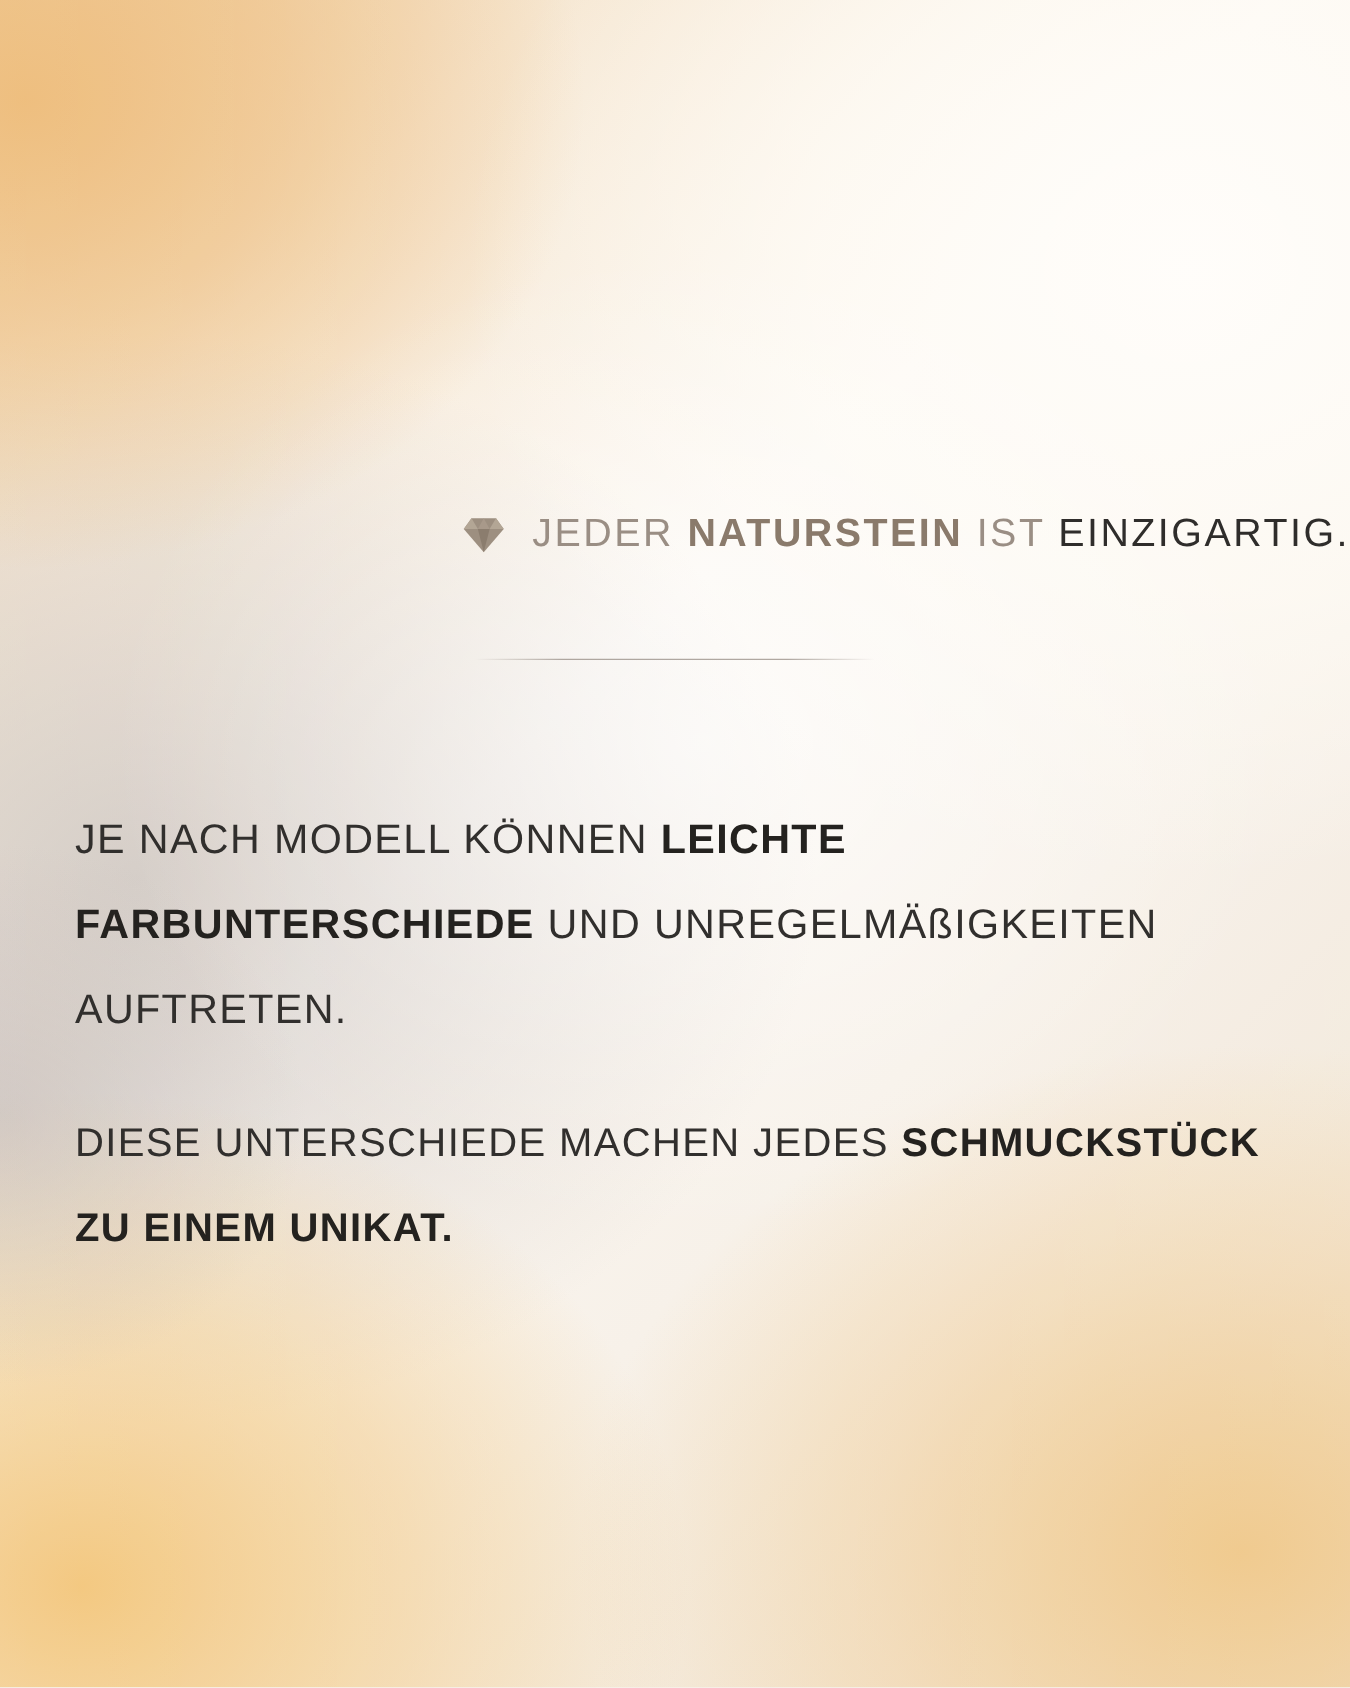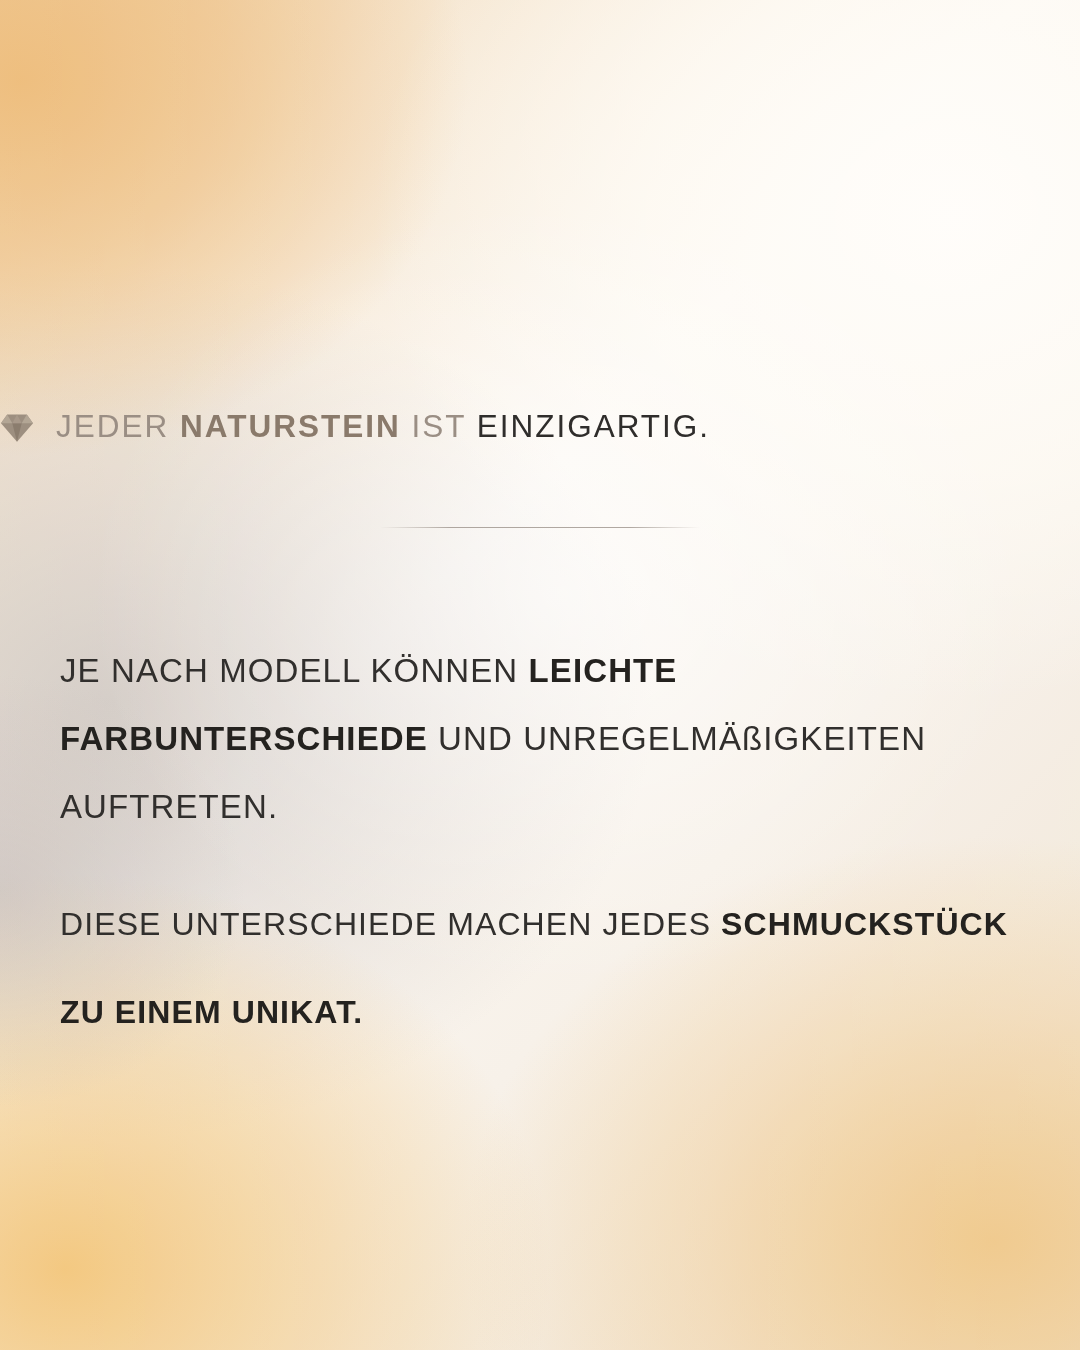--- a/index.html
+++ b/index.html
@@ -82,21 +82,21 @@
     align-items: center;
   }
 
   .headline-row {
     position: absolute;
     top: 408px;
     left: 0;
     right: 0;
     display: flex;
     align-items: center;
-    justify-content: flex-start;
+    justify-content: flex-end;
     gap: 22px;
   }
 
   .gem-icon {
     display: block;
     width: 34px;
     height: 30px;
     flex: 0 0 auto;
     margin-top: 2px;
   }
@@ -136,21 +136,21 @@
   .para-1 {
     top: 604px;
     font-size: 33px;
     letter-spacing: 1.1px;
     line-height: 68px;
   }
   .para-2 {
     top: 848px;
     font-size: 32px;
     letter-spacing: 1.1px;
-    line-height: 88px;
+    line-height: 68px;
   }
   .para b, .para .strong {
     font-weight: 700;
     color: #24221f;
   }
 </style>
 </head>
 <body>
 
 <div class="canvas">

